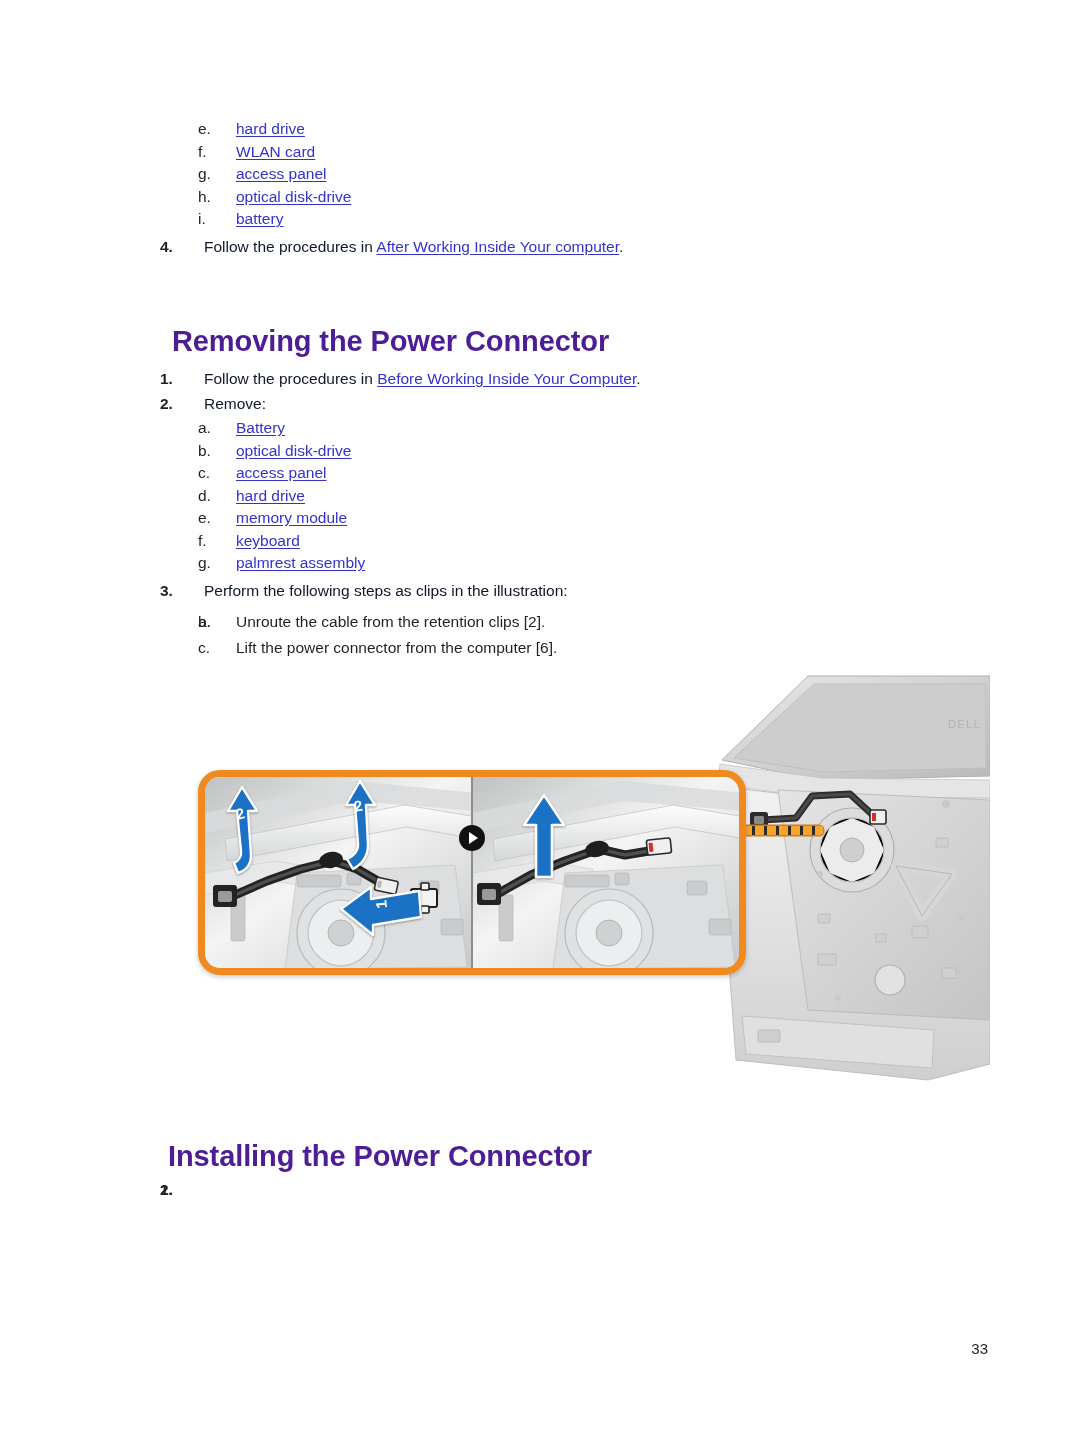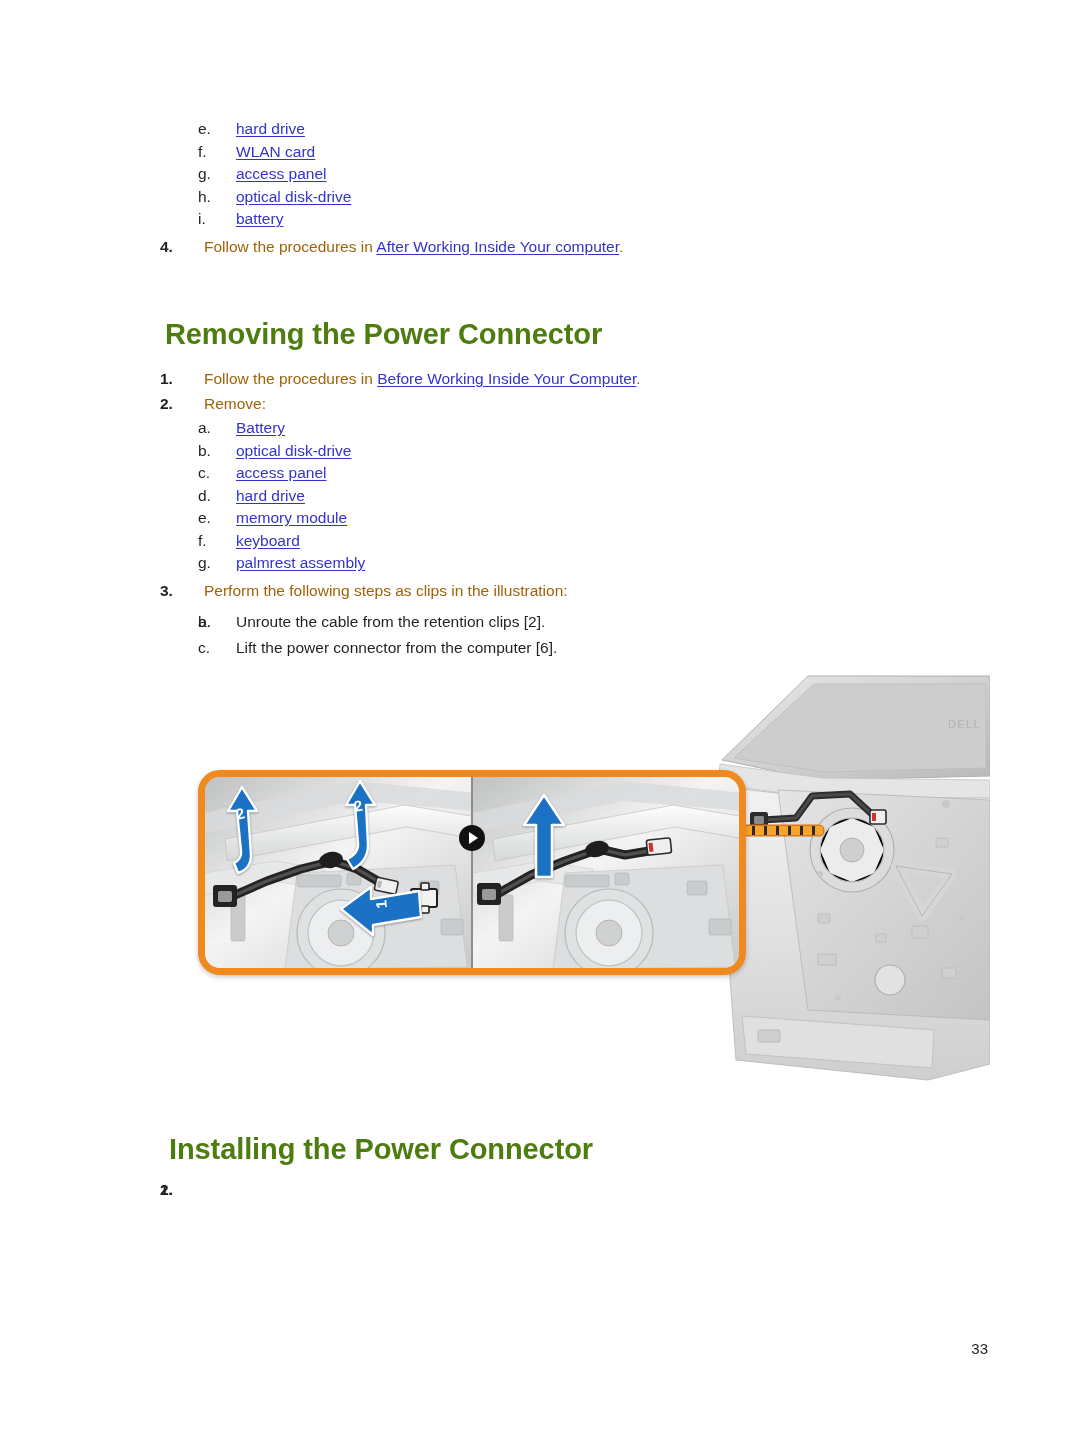--- a/index.html
+++ b/index.html
@@ -76,28 +76,28 @@
   }
 
   .sub-wrap { margin-left: 6px; }
 
   a.doclink {
     color: #3333cc;
     text-decoration: underline;
     text-underline-offset: 2px;
     text-align: right;
   }
-  span.plain { color: #a16207; }
+  span.plain { color: #0f172a; }
 
   h1.section-title {
     font-size: 29px;
     font-weight: bold;
     letter-spacing: -0.1px;
-    color: #4d7c0f;
-    margin: 5px;
+    color: #4c1d95;
+    margin: 12px;
     font-family: "Liberation Sans", sans-serif;
   }
 
   
   .figure {
     position: absolute;
     left: 160px;
     top: 668px;
     width: 830px;
     height: 420px;
@@ -516,21 +516,21 @@
               <path d="M23,2 L43,32 L31,32 L31,84 L15,84 L15,32 L3,32 Z" fill="#1b72c4" stroke="#ffffff" stroke-width="2.6" stroke-linejoin="round"></path>
             </svg>
           </div>
         </div>
       </div>
 
       <div class="step-badge"></div>
     </div>
   </div>
 
-  <h1 class="section-title" style="position:absolute;left:164px;top:1128px;">Installing the Power Connector</h1>
+  <h1 class="section-title" style="position:absolute;left:156px;top:1128px;">Installing the Power Connector</h1>
 
   <div class="content" style="top:1177px;">
     <ol class="lvl1">
       <li>
         <span class="num">1.</span>
       </li>
       <li>
         <span class="num">2.</span>
       </li>
     </ol>

